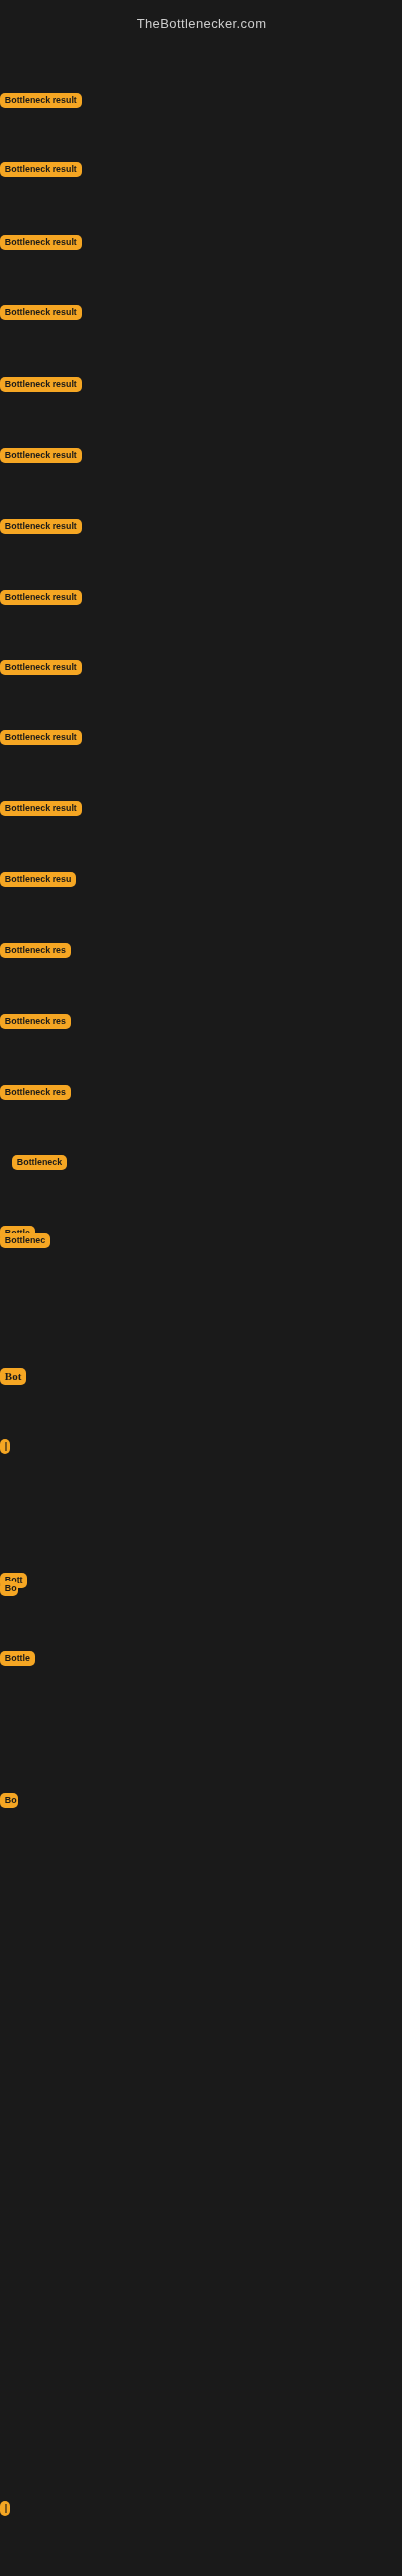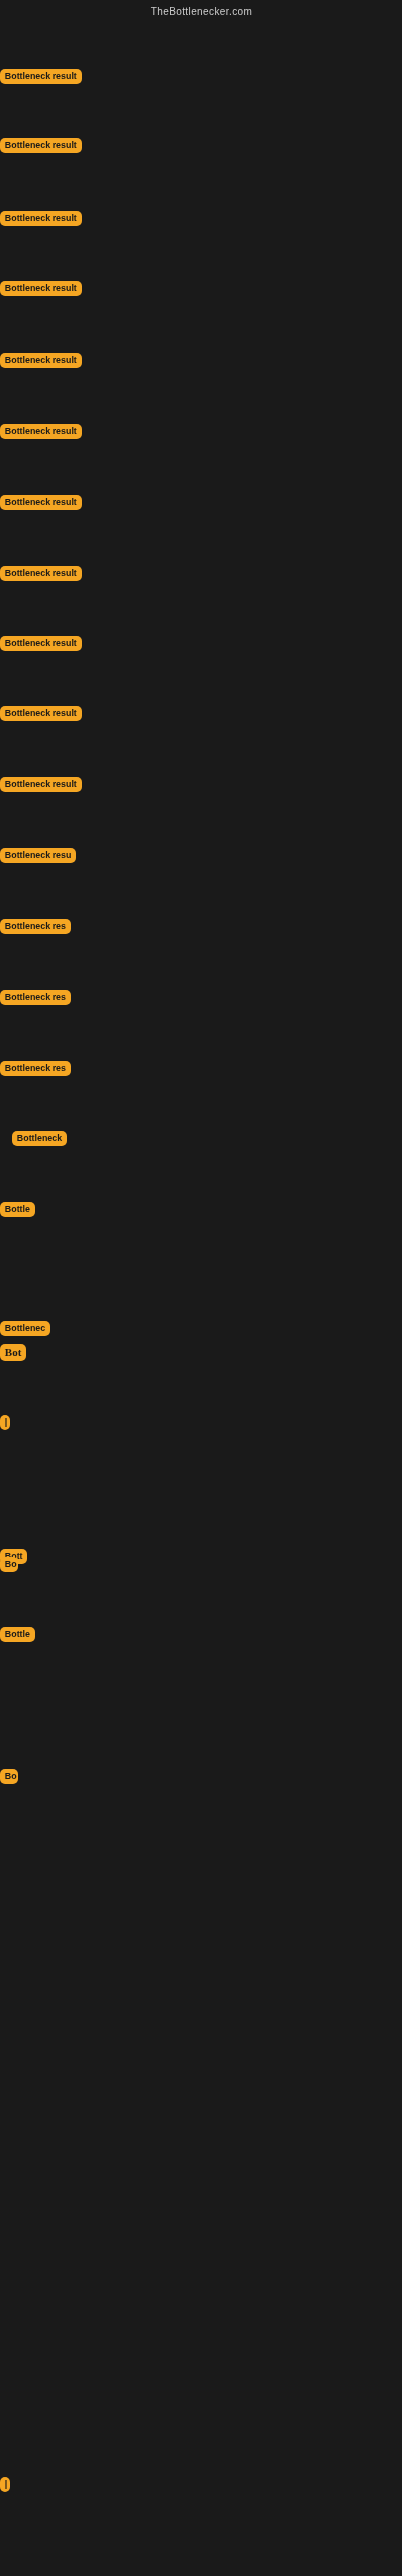--- a/index.html
+++ b/index.html
@@ -12,22 +12,22 @@
       width: 403px;
       min-height: 2576px;
       background-color: #1a1a1a;
       font-family: Arial, sans-serif;
       position: relative;
     }
 
     .site-title {
       text-align: center;
       color: #cccccc;
-      font-size: 10px;
-      padding: 6px 0;
+      font-size: 13px;
+      padding: 16px 0;
       letter-spacing: 0.4px;
     }
 
     .bottleneck-badge {
       display: inline-block;
       background-color: #f5a623;
       color: #1a1a1a;
       font-size: 8.9px;
       font-weight: bold;
       padding: 2.4px 4.8px;
@@ -57,21 +57,21 @@
     <div class="result-item" style="top: 543px; left: 0px;"><span class="bottleneck-badge" style="max-width: 121px; font-size: 8.9px;">Bottleneck result</span></div>
     <div class="result-item" style="top: 613px; left: 0px;"><span class="bottleneck-badge" style="max-width: 117px; font-size: 8.9px;">Bottleneck result</span></div>
     <div class="result-item" style="top: 683px; left: 0px;"><span class="bottleneck-badge" style="max-width: 113px; font-size: 8.9px;">Bottleneck result</span></div>
     <div class="result-item" style="top: 754px; left: 0px;"><span class="bottleneck-badge" style="max-width: 109px; font-size: 8.9px;">Bottleneck result</span></div>
     <div class="result-item" style="top: 825px; left: 0px; text-decoration: underline;"><span class="bottleneck-badge" style="max-width: 98px; font-size: 8.9px;">Bottleneck resu</span></div>
     <div class="result-item" style="top: 896px; left: 0px;"><span class="bottleneck-badge" style="max-width: 90px; font-size: 8.9px;">Bottleneck res</span></div>
     <div class="result-item" style="top: 967px; left: 0px;"><span class="bottleneck-badge" style="max-width: 87px; font-size: 8.9px;">Bottleneck res</span></div>
     <div class="result-item" style="top: 1038px; left: 0px;"><span class="bottleneck-badge" style="max-width: 85px; font-size: 8.9px;">Bottleneck res</span></div>
     <div class="result-item" style="top: 1108px; left: 12px; text-decoration: underline;"><span class="bottleneck-badge" style="max-width: 64px; font-size: 8.9px;">Bottleneck</span></div>
     <div class="result-item" style="top: 1179px; left: 0px;"><span class="bottleneck-badge" style="max-width: 40px; font-size: 8.9px;">Bottle</span></div>
-    <div class="result-item" style="top: 1298px; left: 0px;"><span class="bottleneck-badge" style="max-width: 55px; font-size: 8.9px;">Bottlenec</span></div>
+    <div class="result-item" style="top: 1186px; left: 0px;"><span class="bottleneck-badge" style="max-width: 55px; font-size: 8.9px;">Bottlenec</span></div>
     <div class="result-item" style="top: 1321px; left: 0px;"><span class="bottleneck-badge" style="max-width: 26px; font-size: 11px; font-family: Liberation Serif, serif;">Bot</span></div>
     <div class="result-item" style="top: 1392px; left: 0px;"><span class="bottleneck-badge" style="max-width: 6.4px; font-size: 8.9px;">|</span></div>
     <div class="result-item" style="top: 1526px; left: 0px;"><span class="bottleneck-badge" style="max-width: 29px; font-size: 8.9px;">Bott</span></div>
     <div class="result-item" style="top: 1534px; left: 0px;"><span class="bottleneck-badge" style="max-width: 17.7px; font-size: 8.9px;">Bo</span></div>
     <div class="result-item" style="top: 1604px; left: 0px;"><span class="bottleneck-badge" style="max-width: 40px; font-size: 8.9px;">Bottle</span></div>
     <div class="result-item" style="top: 1746px; left: 0px;"><span class="bottleneck-badge" style="max-width: 17.7px; font-size: 8.9px;">Bo</span></div>
     <div class="result-item" style="top: 2454px; left: 0px;"><span class="bottleneck-badge" style="max-width: 6.4px; font-size: 8.9px;">|</span></div>
   </div>
 
 

